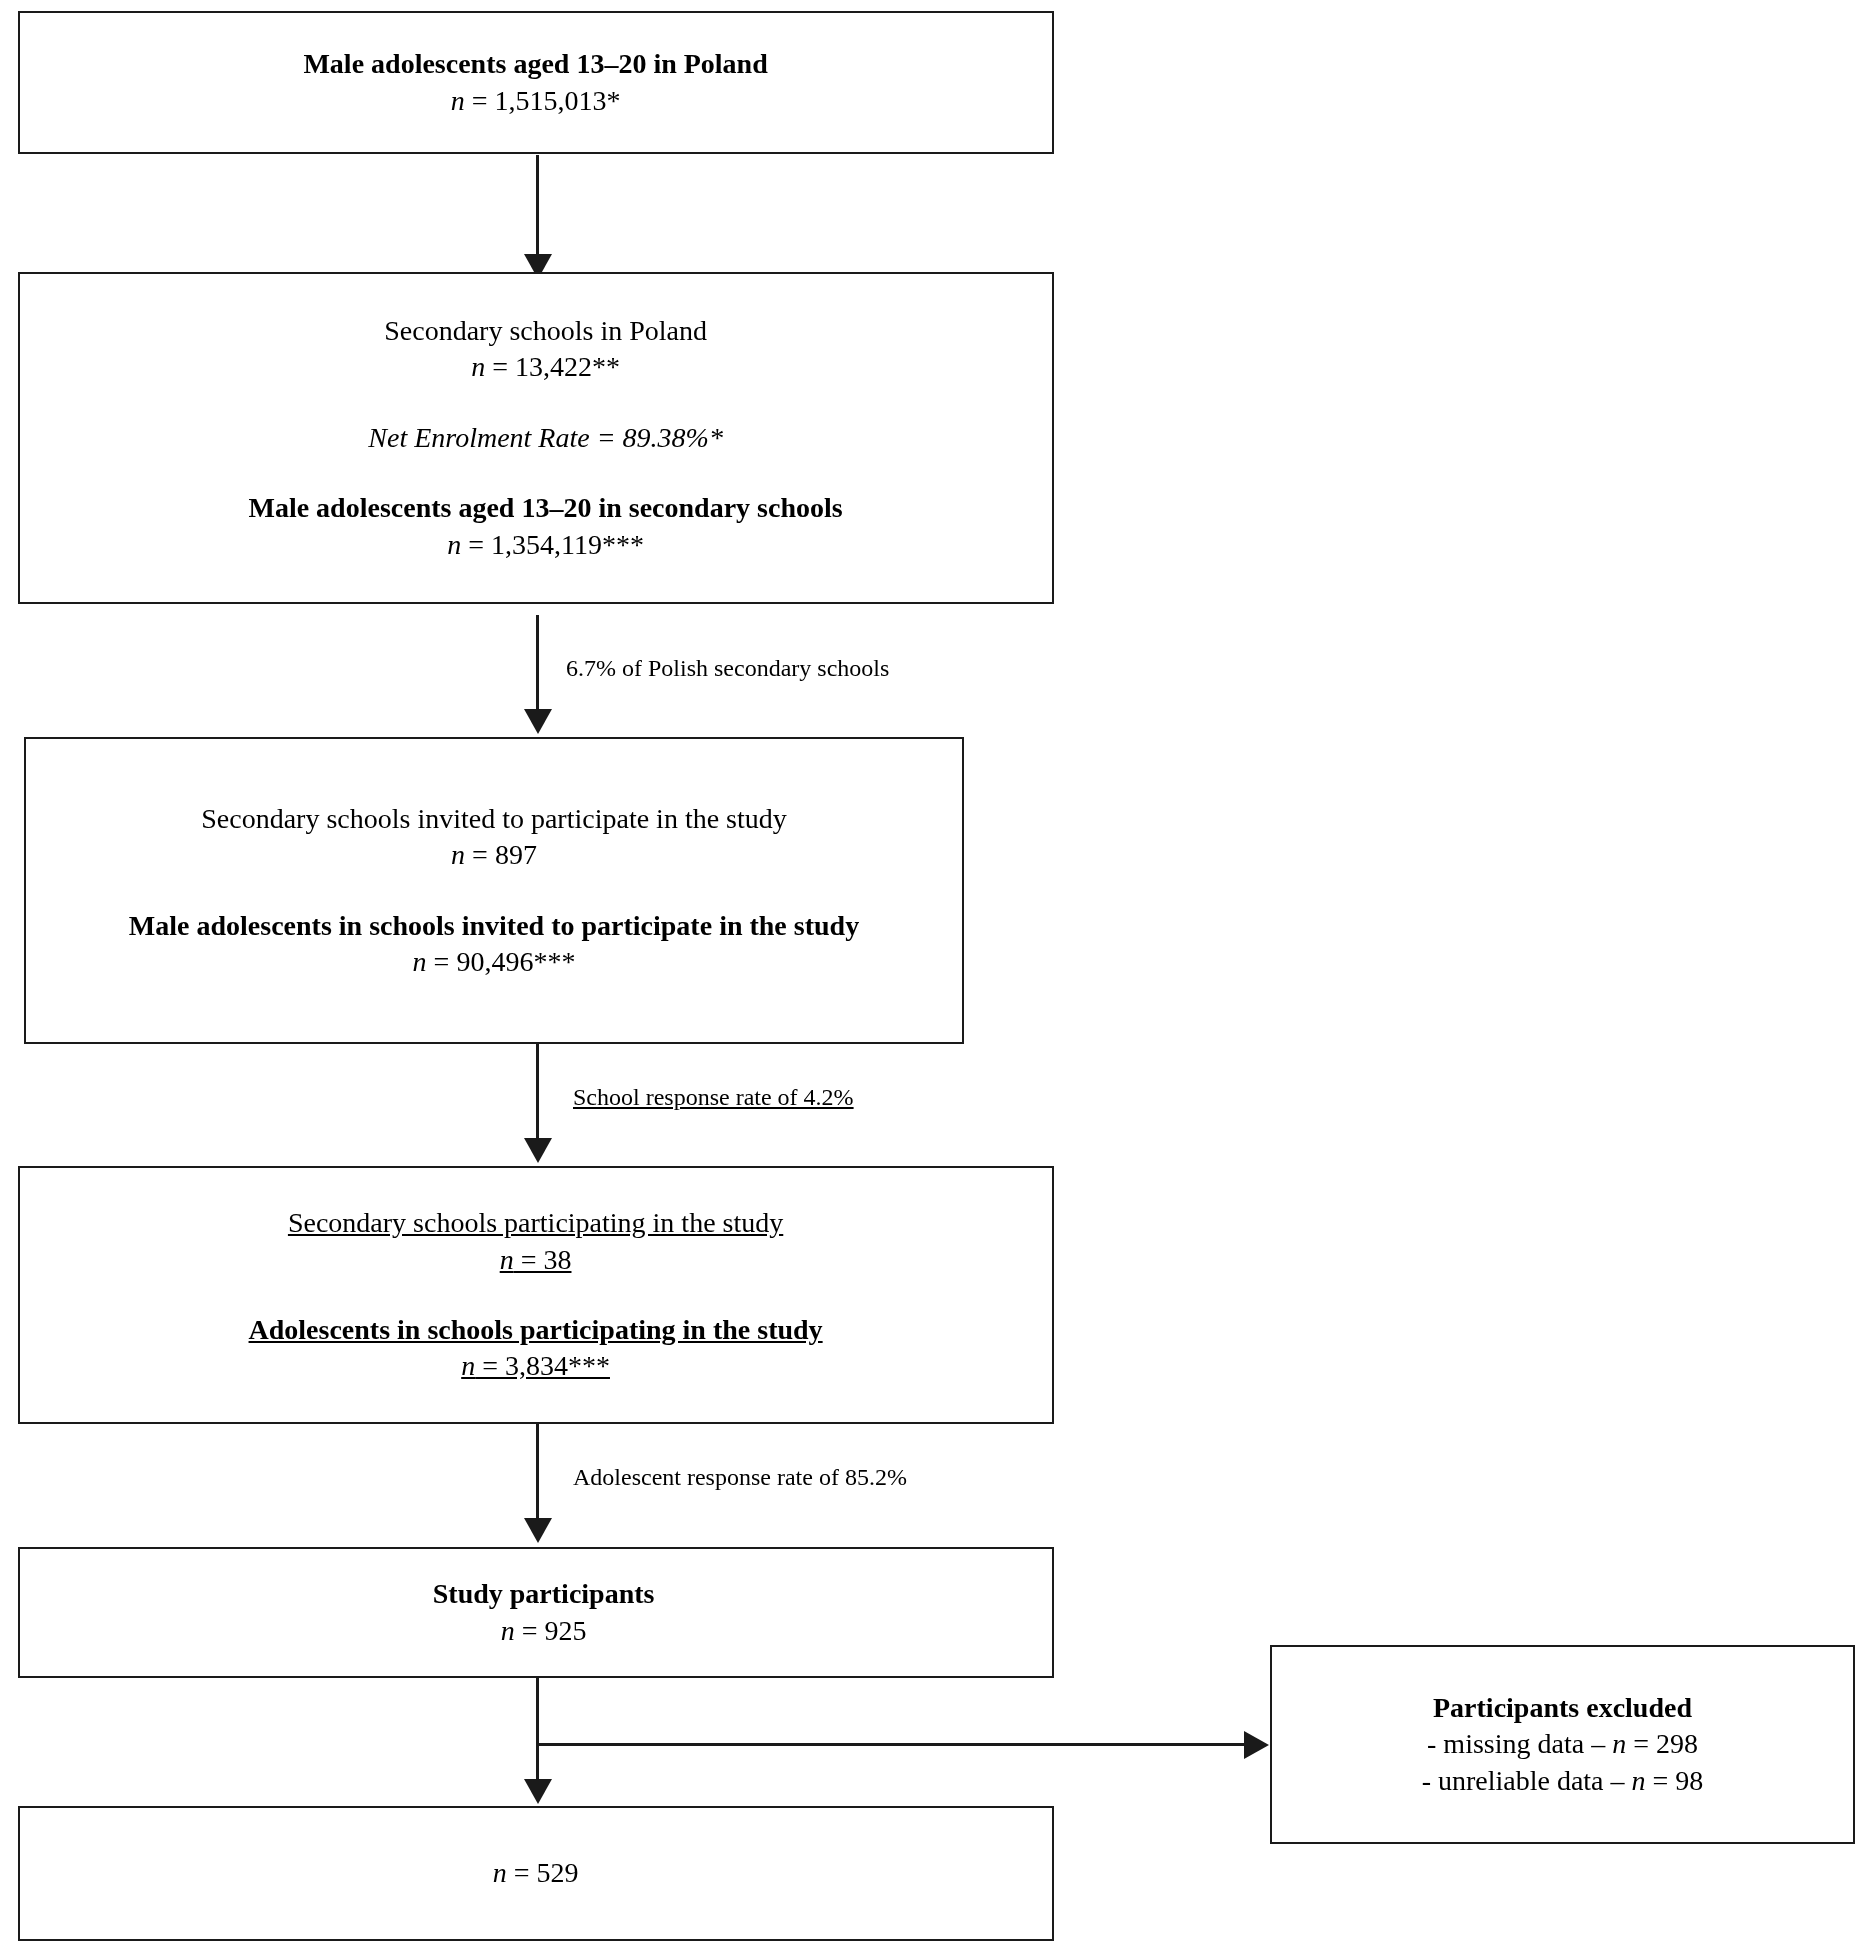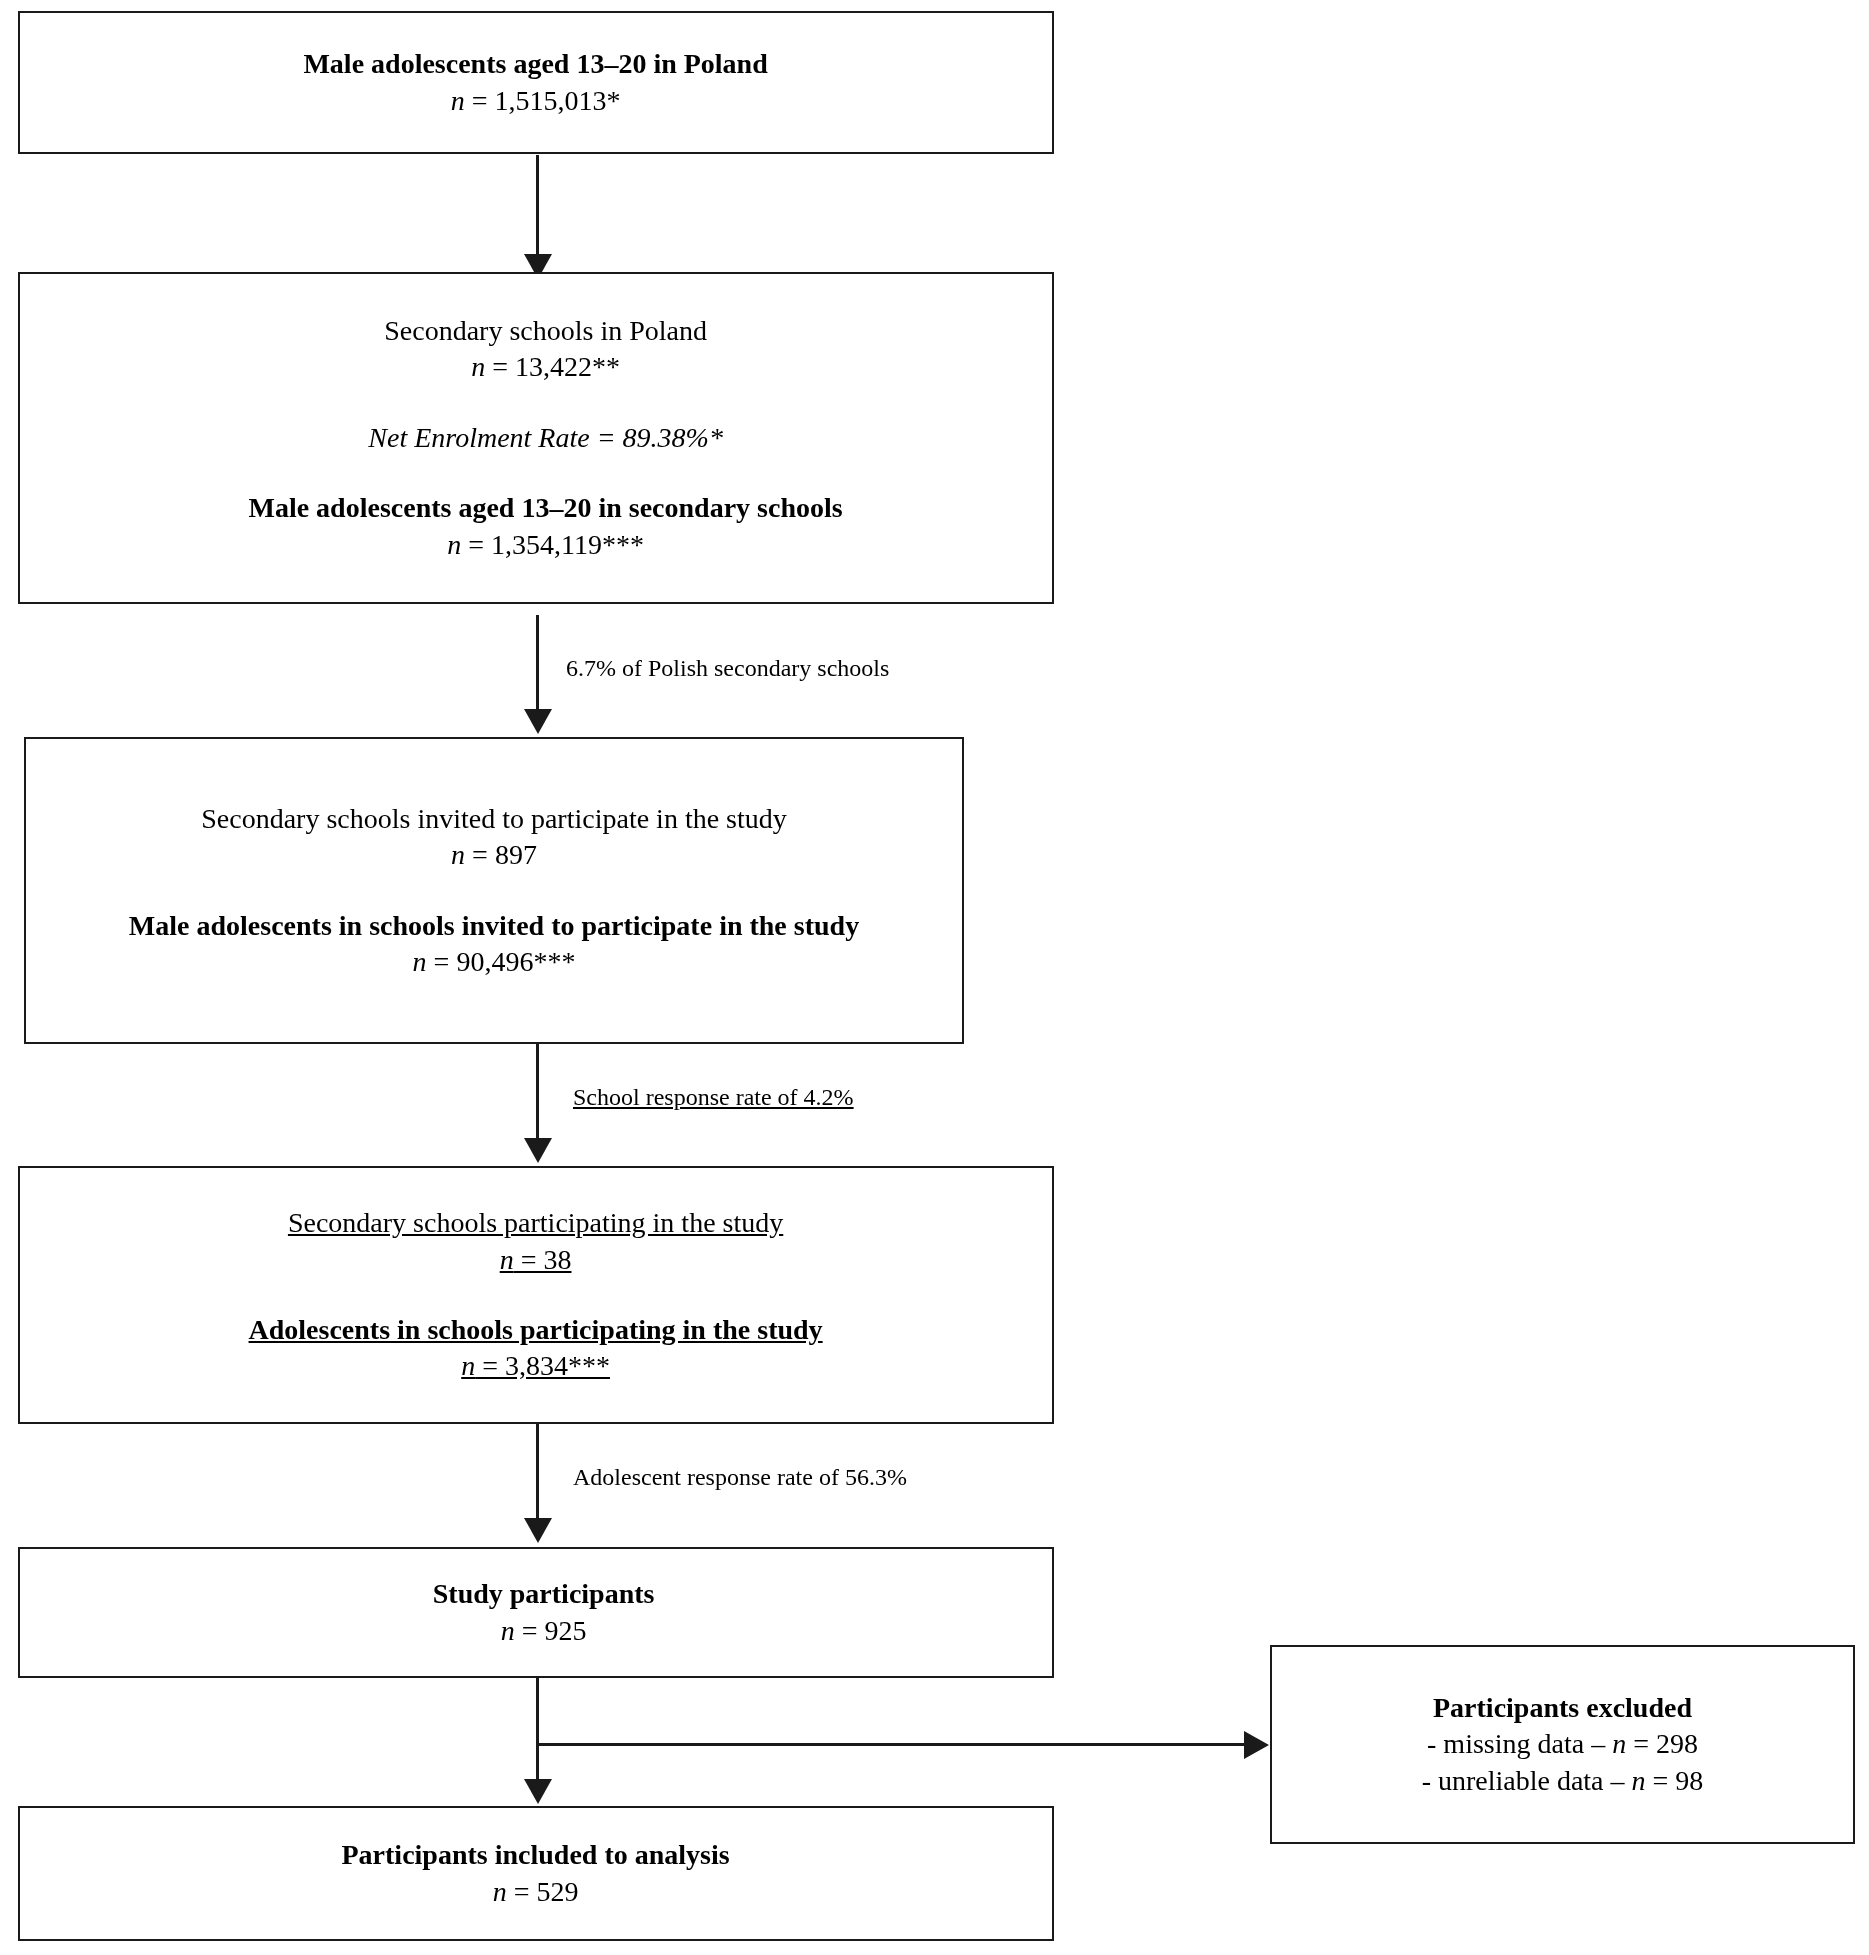--- a/index.html
+++ b/index.html
@@ -122,38 +122,37 @@
 
   <div class="node" style="left:17.6px; top:1166px; width:1036px; height:258px;text-decoration:underline;">
     <span class="line">Secondary schools participating in the study</span>
     <span class="line"><span class="nvar">n</span> = 38</span>
     <span class="line bold gap-top">Adolescents in schools participating in the study</span>
     <span class="line"><span class="nvar">n</span> = 3,834***</span>
   </div>
 
   <div class="conn-v" style="left:536px; top:1424px; width:3.1px; height:98px;"></div>
   <div class="arrow-down" style="left:524px; top:1518px;"></div>
-  <div class="edge-label" style="left:573px; top:1463px;">Adolescent response rate of 56.3%</div>
+  <div class="edge-label" style="left:573px; top:1463px;">Adolescent response rate of 85.2%</div>
 
   <div class="node" style="left:17.6px; top:1547px; width:1036px; height:131px;padding-left:16px;">
     <span class="line bold">Study participants</span>
     <span class="line"><span class="nvar">n</span> = 925</span>
   </div>
 
   <div class="conn-v" style="left:536px; top:1677px; width:3.1px; height:106px;"></div>
   <div class="arrow-down" style="left:524px; top:1779px;"></div>
 
   <div class="conn-h" style="left:536px; top:1743px; width:709px; height:3.1px;"></div>
   <div class="arrow-right" style="left:1244px; top:1731px;"></div>
 
   <div class="node" style="left:1270px; top:1645px; width:585px; height:199px;">
     <span class="line bold">Participants excluded</span>
     <span class="line">- missing data – <span class="nvar">n</span> = 298</span>
     <span class="line">- unreliable data – <span class="nvar">n</span> = 98</span>
   </div>
 
   <div class="node" style="left:17.6px; top:1806px; width:1036px; height:135px;">
-    <span class="line bold">Participants included to analysis</span>
     <span class="line"><span class="nvar">n</span> = 529</span>
   </div>
 
 </div>
 
 
 </body></html>

